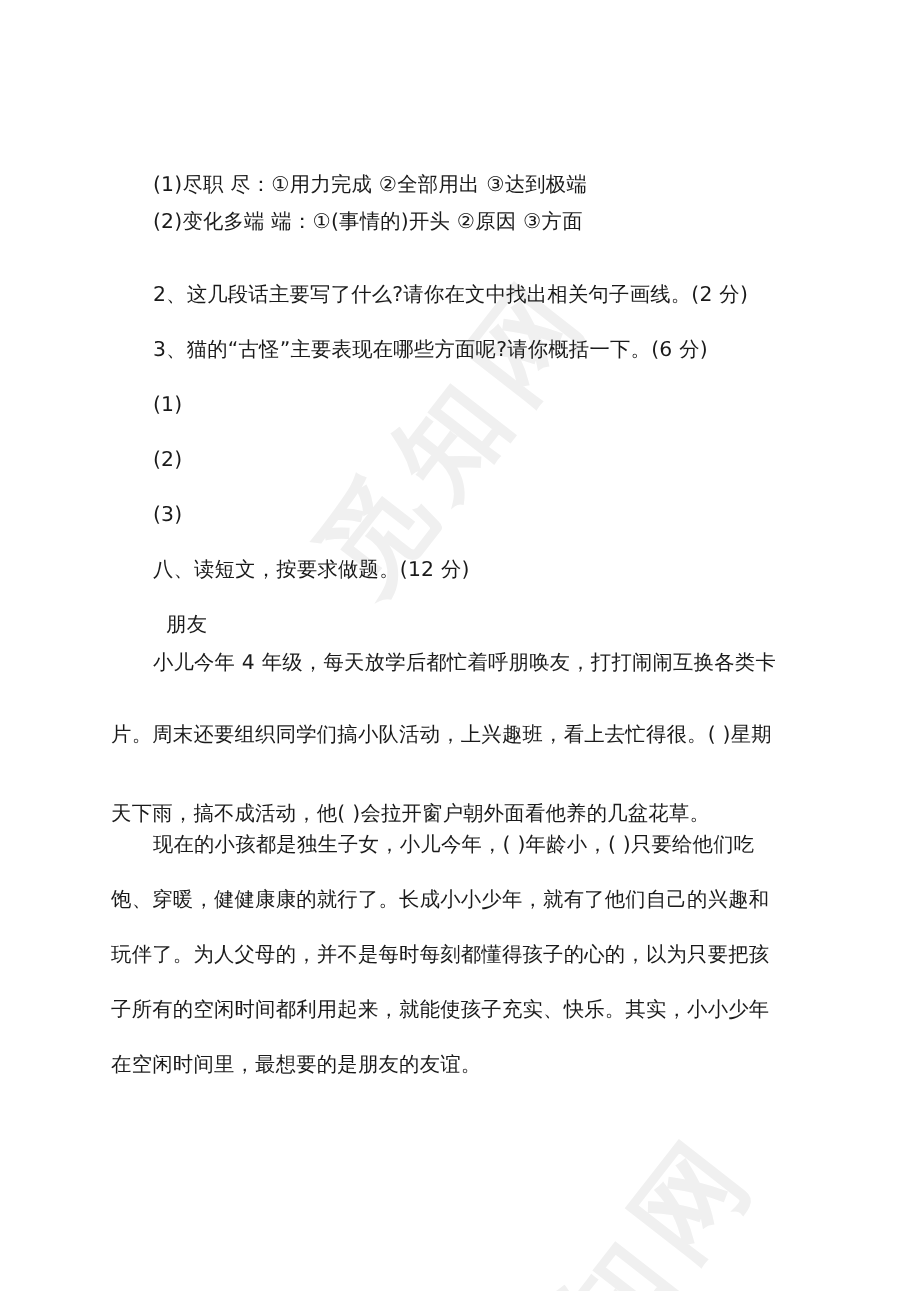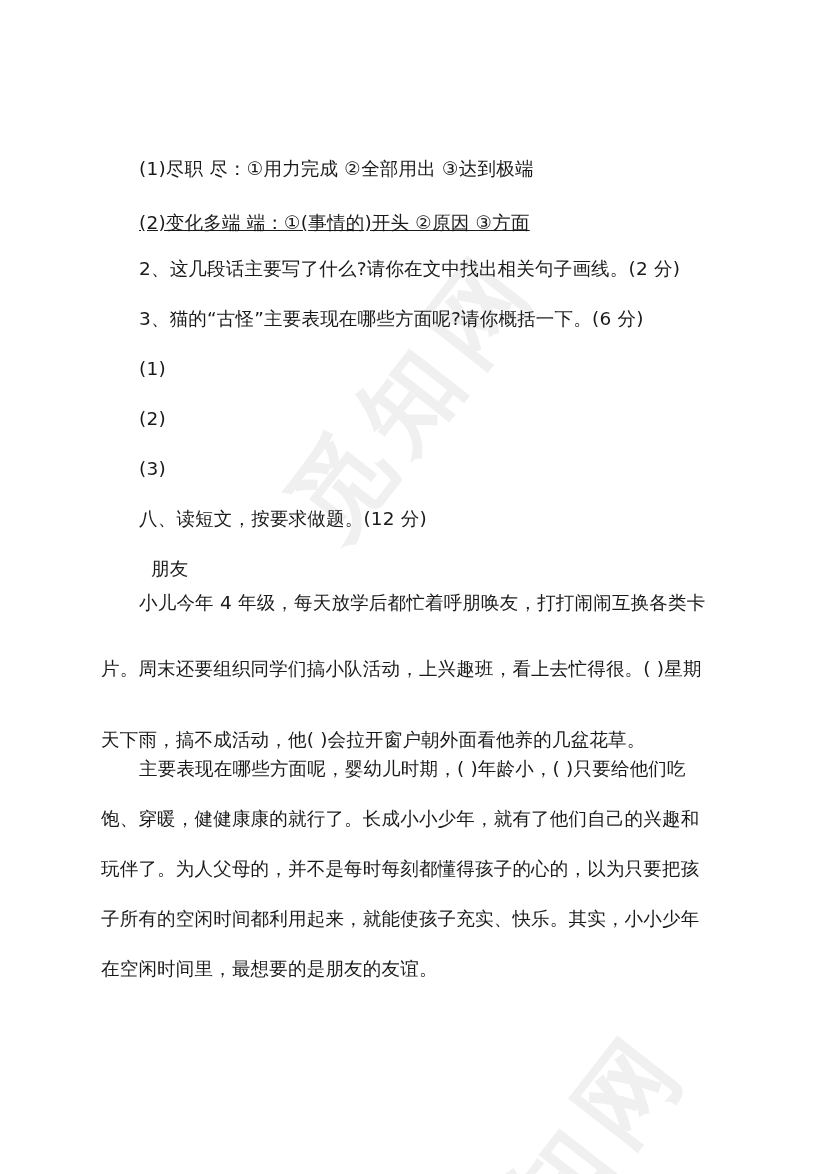--- a/index.html
+++ b/index.html
@@ -47,36 +47,36 @@
   </style>
 </head>
 <body>
 
 <div class="page">
 
   <div class="watermark wm1">觅知网</div>
   <div class="watermark wm2">觅知网</div>
 
   <div class="line q" style="top:157px;">(1)尽职 尽：①用力完成 ②全部用出 ③达到极端</div>
-  <div class="line q" style="top:211px;text-decoration:underline;">(2)变化多端 端：①(事情的)开头 ②原因 ③方面</div>
+  <div class="line q" style="top:190px;">(2)变化多端 端：①(事情的)开头 ②原因 ③方面</div>
 
   <div class="line q" style="top:257px;">2、这几段话主要写了什么?请你在文中找出相关句子画线。(2 分)</div>
 
   <div class="line q" style="top:307px;">3、猫的“古怪”主要表现在哪些方面呢?请你概括一下。(6 分)</div>
   <div class="line q" style="top:357px;">(1)</div>
   <div class="line q" style="top:407px;">(2)</div>
   <div class="line q" style="top:457px;">(3)</div>
 
   <div class="line q" style="top:507px;">八、读短文，按要求做题。(12 分)</div>
   <div class="line q" style="top:557px;margin-left:12px;">朋友</div>
 
   <div class="line indent" style="top:591px;">小儿今年 4 年级，每天放学后都忙着呼朋唤友，打打闹闹互换各类卡</div>
   <div class="line p" style="top:657px;">片。周末还要组织同学们搞小队活动，上兴趣班，看上去忙得很。( )星期</div>
   <div class="line p" style="top:728px;">天下雨，搞不成活动，他( )会拉开窗户朝外面看他养的几盆花草。</div>
 
-  <div class="line indent" style="top:757px;">主要表现在哪些方面呢，婴幼儿时期，( )年龄小，( )只要给他们吃</div>
+  <div class="line indent" style="top:757px;">现在的小孩都是独生子女，小儿今年，( )年龄小，( )只要给他们吃</div>
   <div class="line p" style="top:807px;">饱、穿暖，健健康康的就行了。长成小小少年，就有了他们自己的兴趣和</div>
   <div class="line p" style="top:907px;">子所有的空闲时间都利用起来，就能使孩子充实、快乐。其实，小小少年</div>
   <div class="line p" style="top:857px;">玩伴了。为人父母的，并不是每时每刻都懂得孩子的心的，以为只要把孩</div>
   <div class="line p" style="top:957px;">在空闲时间里，最想要的是朋友的友谊。</div>
 
 
 </div>
 
 </body></html>

